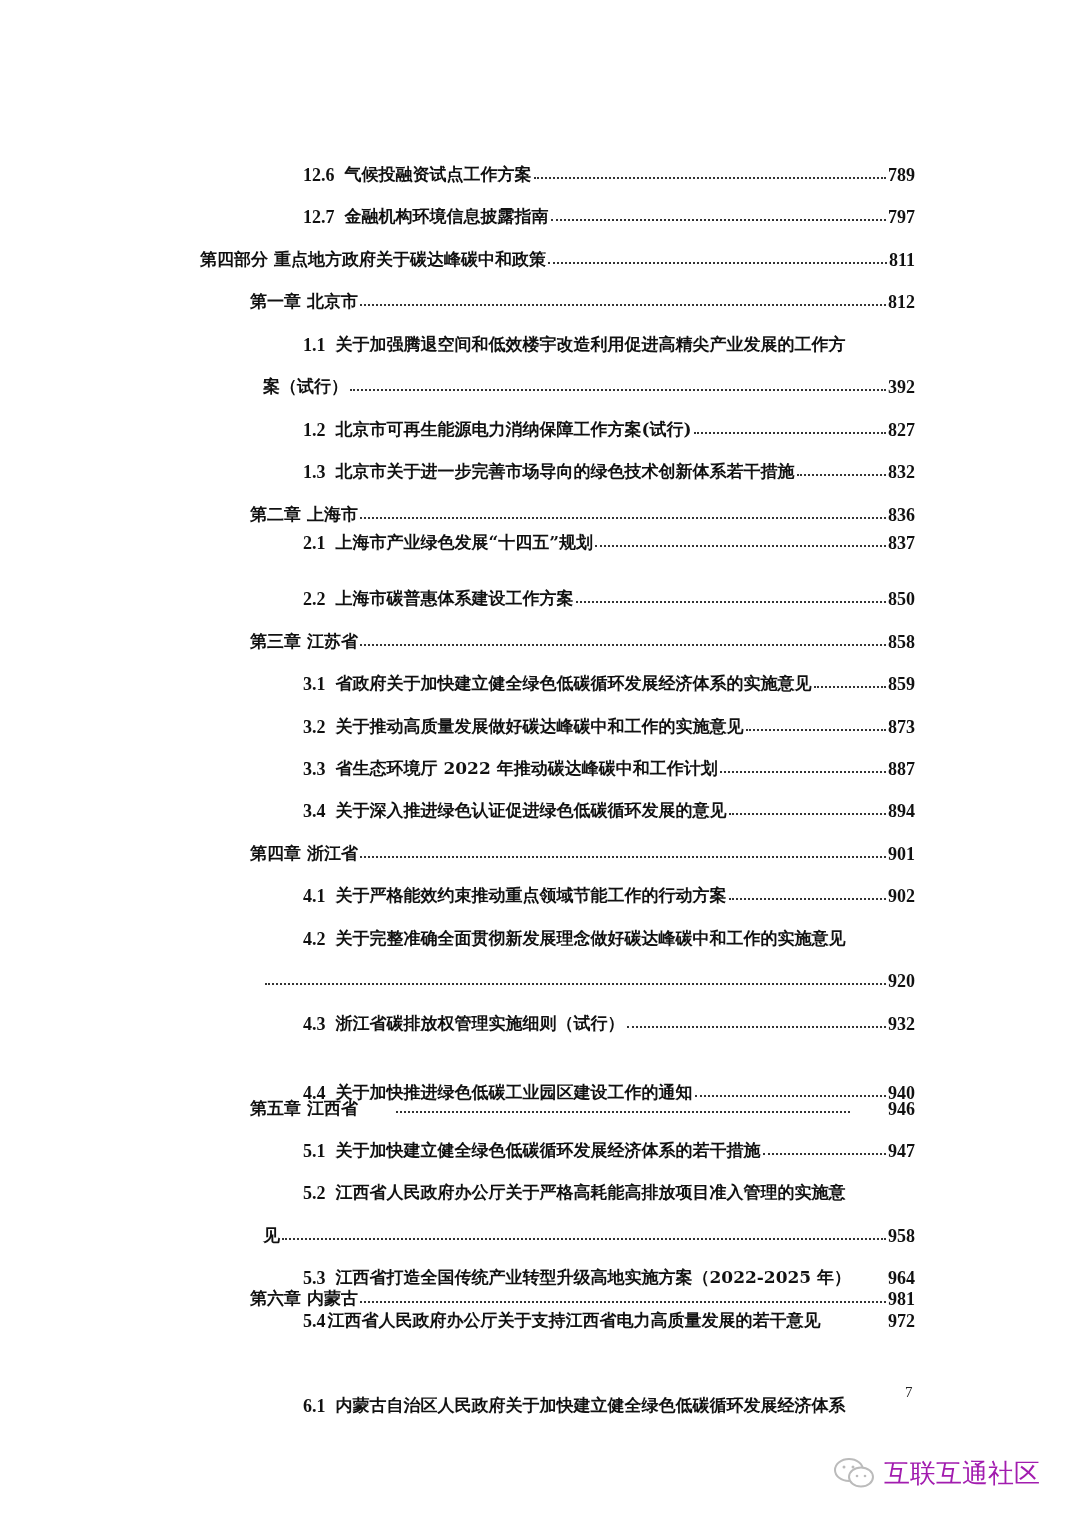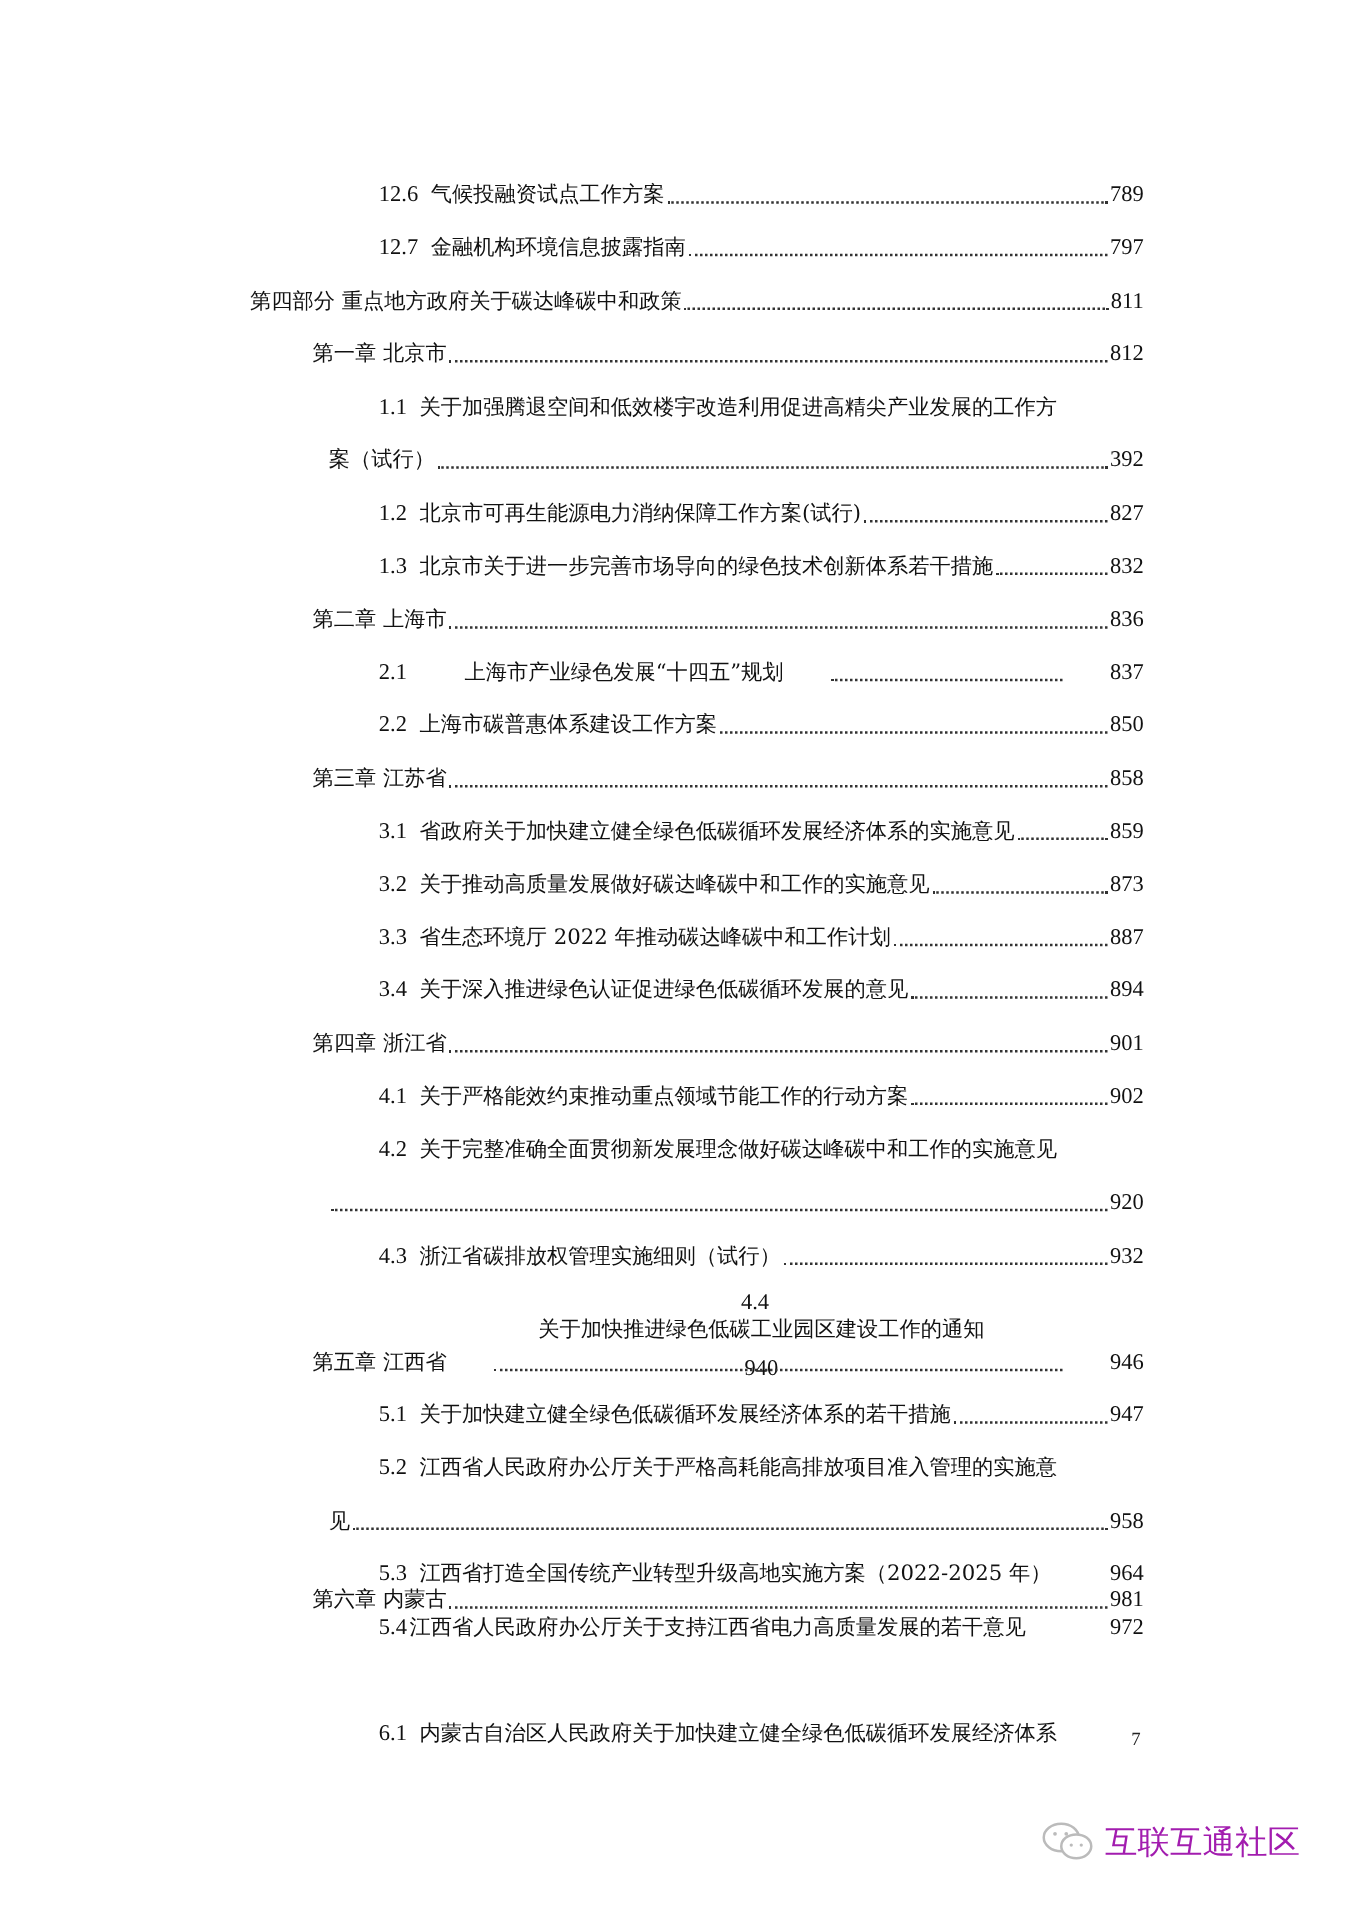--- a/index.html
+++ b/index.html
@@ -1,20 +1,20 @@
 <!DOCTYPE html>
 <html><head>
 <meta charset="utf-8">
 <style>
   html, body { margin: 0; padding: 0; background: #ffffff; }
   body { width: 1080px; height: 1526px; position: relative; overflow: hidden;
          font-family: "DejaVu Serif", "Liberation Serif", serif; color: #111; }
   .page { position: absolute; left: 0; top: 0; width: 1080px; height: 1526px; }
-  .toc-line { position: absolute; height: 30px; display: flex; align-items: center;
-              font-size: 17px; font-weight: normal; white-space: nowrap; }
+  .toc-line { position: absolute; height: 30px; display: flex; align-items: flex-end;
+              font-size: 17px; font-weight: bold; white-space: nowrap; margin-top: 16px; }
   .toc-line .lbl { flex: 0 0 auto; }
   .toc-line .dots { flex: 1 1 auto; overflow: hidden; margin: 0 2px;
                     border-bottom: 2px dotted #333; height: 0; align-self: flex-end; margin-bottom: 7px; }
   .toc-line .pg { flex: 0 0 auto; font-family: "Liberation Serif", serif; font-size: 18px; }
   .num { font-family: "Liberation Serif", serif; font-size: 18px; margin-right: 10px; }
   .page-number { position: absolute; left: 905px; top: 1384px; font-family: "Liberation Serif", serif;
                  font-size: 15px; color: #222; }
   .watermark { position: absolute; left: 832px; top: 1456px; display: flex; align-items: center;
                color: #a21caf; font-family: "DejaVu Sans", sans-serif; font-size: 26px; }
   .watermark svg { margin-right: 6px; }
@@ -73,21 +73,21 @@
     <span class="dots"></span>
     <span class="pg">832</span>
   </div>
 
   <div class="toc-line" style="left:250px; top:480px; width:665px;">
     <span class="lbl">第二章  上海市</span>
     <span class="dots"></span>
     <span class="pg">836</span>
   </div>
 
-  <div class="toc-line" style="left:303px; top:522px; width:612px;gap:36px;">
+  <div class="toc-line" style="left:303px; top:508px; width:612px;">
     <span class="num">2.1</span>
     <span class="lbl">上海市产业绿色发展“十四五”规划</span>
     <span class="dots"></span>
     <span class="pg">837</span>
   </div>
 
   <div class="toc-line" style="left:303px; top:564px; width:612px;">
     <span class="num">2.2</span>
     <span class="lbl">上海市碳普惠体系建设工作方案</span>
     <span class="dots"></span>
@@ -150,21 +150,21 @@
     <span class="pg">920</span>
   </div>
 
   <div class="toc-line" style="left:303px; top:989px; width:612px;">
     <span class="num">4.3</span>
     <span class="lbl">浙江省碳排放权管理实施细则（试行）</span>
     <span class="dots"></span>
     <span class="pg">932</span>
   </div>
 
-  <div class="toc-line" style="left:303px; top:1031px; width:612px;flex-direction:column;">
+  <div class="toc-line" style="left:303px; top:1058px; width:612px;">
     <span class="num">4.4</span>
     <span class="lbl">关于加快推进绿色低碳工业园区建设工作的通知</span>
     <span class="dots"></span>
     <span class="pg">940</span>
   </div>
 
   <div class="toc-line" style="left:250px; top:1074px; width:665px;gap:36px;">
     <span class="lbl">第五章  江西省</span>
     <span class="dots"></span>
     <span class="pg">946</span>

